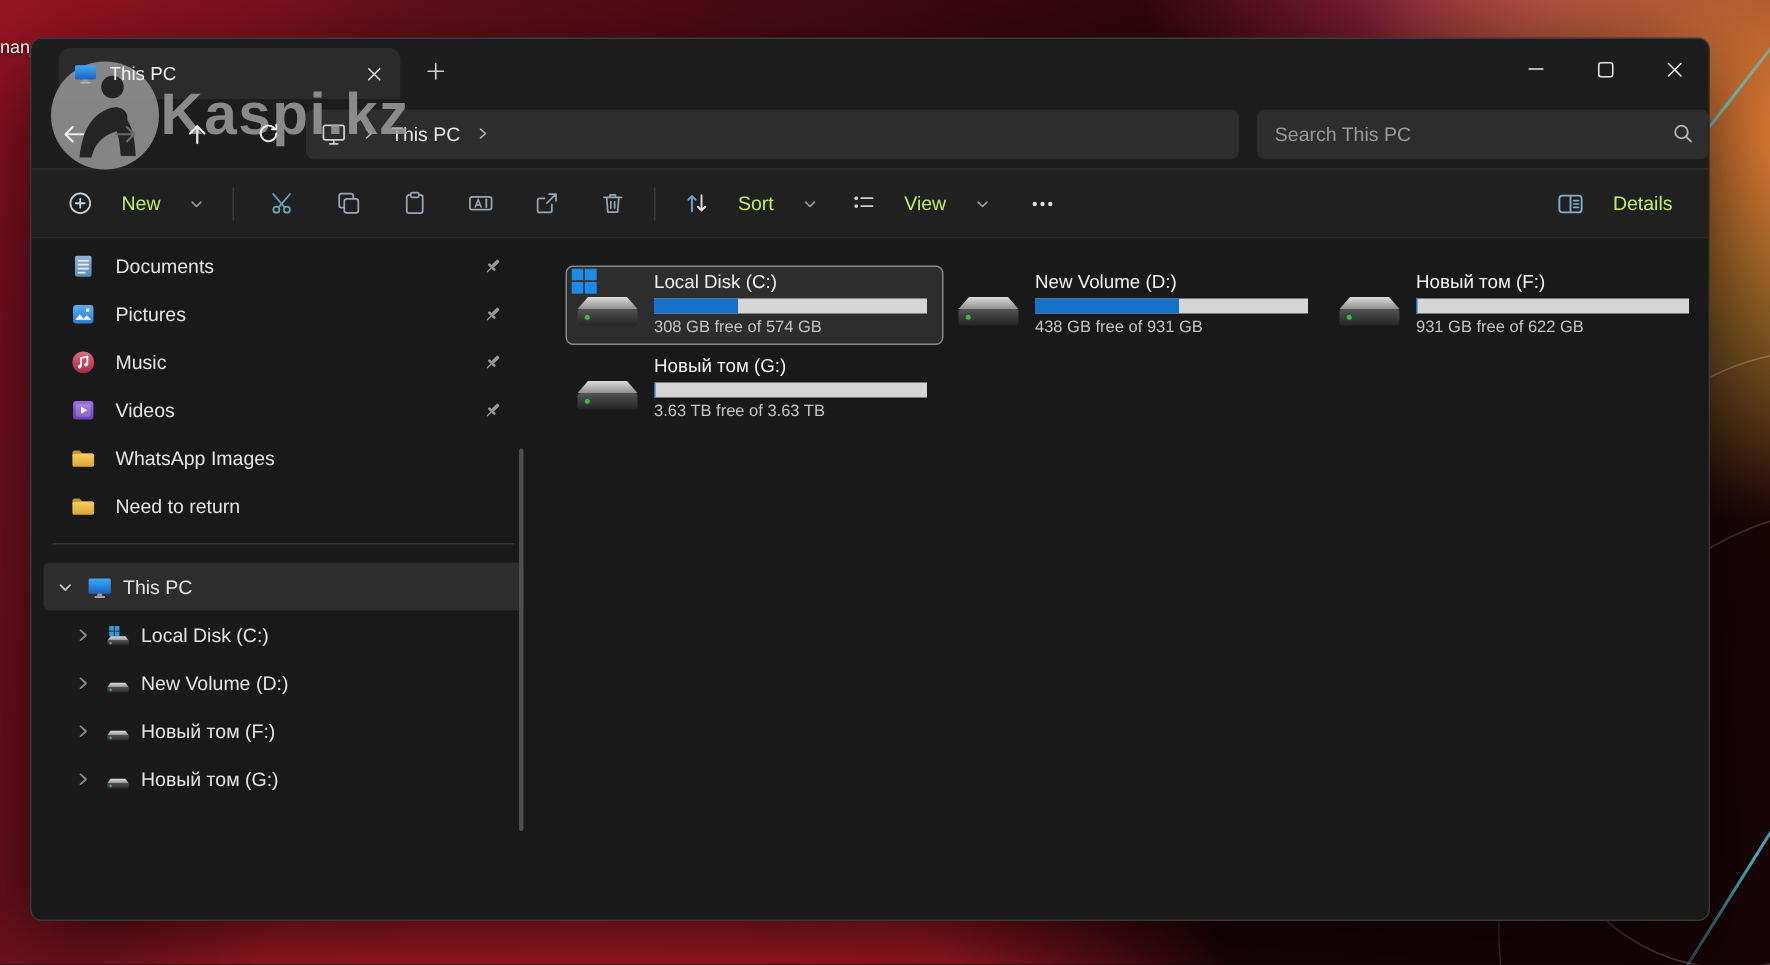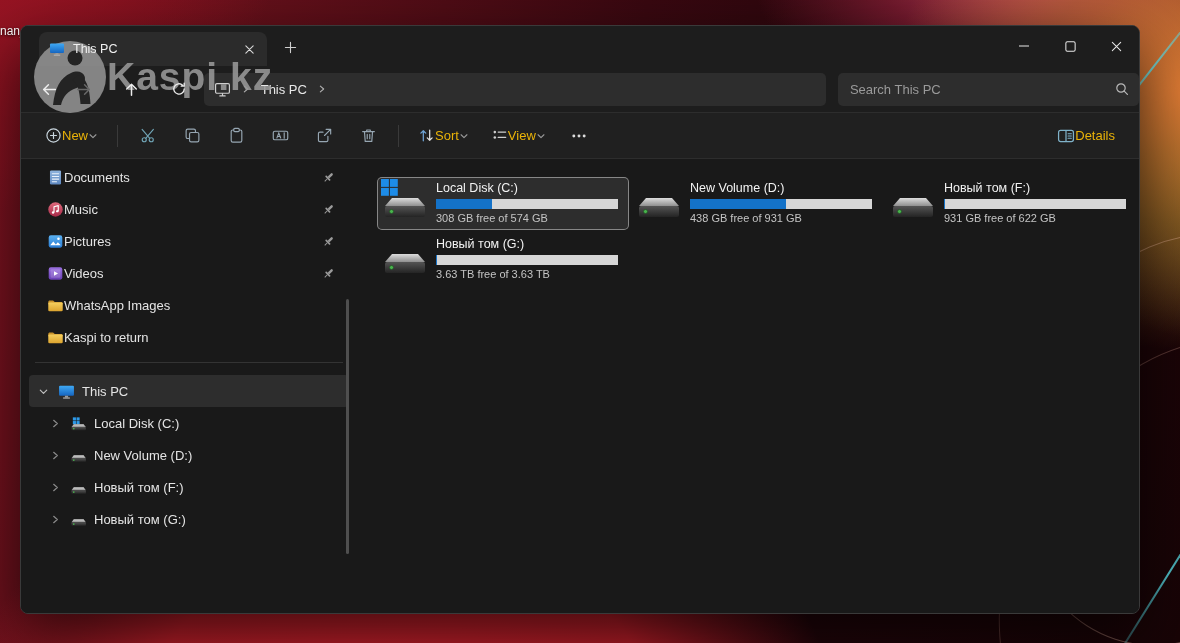--- a/index.html
+++ b/index.html
@@ -53,30 +53,30 @@
   .crumb { font-size:13px; color:#e8e8e8; }
   .search { height:33px; width:304px; margin-left:12px; background:#2d2d2d; border-radius:5px; position:relative; }
   .search input { width:100%; height:100%; background:transparent; border:none; outline:none;
     color:#e0e0e0; font-size:13px; padding:0 32px 0 12px; font-family:inherit; }
   .search input::placeholder { color:#9a9a9a; }
   .search .mag { position:absolute; right:9px; top:8px; }
 
   
   .toolbar { height:47px; background:#202020; border-top:1px solid #2d2d2d; border-bottom:1px solid #2d2d2d;
     display:flex; align-items:center; padding:0 14px; gap:2px; flex:0 0 auto; }
-  .btn { display:flex; align-items:center; justify-content:center; gap:0; height:34px; padding:0 10px;
-    border-radius:4px; color:#eab308; font-size:13px; }
+  .btn { display:flex; align-items:center; justify-content:flex-end; gap:19px; height:34px; padding:0 10px;
+    border-radius:4px; color:#bef264; font-size:13px; }
   .ibtn { width:42px; }
   .sep { width:1px; height:22px; background:#3a3a3a; margin:0 7px; }
   .spacer { flex:1; }
 
   
   .content { flex:1; display:flex; min-height:0; background:#191919; }
   .sidebar { width:336px; padding-top:2px; position:relative; flex:0 0 auto; }
-  .s-row { height:32px; display:flex; align-items:center; margin:0 8px; padding-left:18px; border-radius:4px; font-size:13px; color:#e4e4e4; }
+  .s-row { height:32px; display:flex; align-items:center; gap:13px; margin:0 8px; padding-left:18px; border-radius:4px; font-size:13px; color:#e4e4e4; }
   .s-row .pin { margin-left:auto; margin-right:14px; }
   .s-div { height:1px; background:#333; margin:9px 14px 6px 14px; }
   .t-row { height:32px; display:flex; align-items:center; gap:7px; margin:0 8px; padding-left:6px; border-radius:4px; font-size:13px; color:#e4e4e4; }
   .t-row.sel { background:#2d2d2d; }
   .t-ind { padding-left:18px; }
   .chev16 { width:16px; display:flex; justify-content:center; }
   .s-scroll { position:absolute; right:8px; top:140px; width:3px; height:255px; background:#4f4f4f; border-radius:2px; }
 
   .main { flex:1; position:relative; padding:10px 0 0 8px; }
   .m-head { display:flex; align-items:center; gap:7px; margin-left:8px; font-size:14px; color:#e8e8e8; }
@@ -338,51 +338,51 @@
         <svg class="pin" width="13" height="13" viewBox="0 0 12 12">
           <g transform="rotate(45 6 6)" fill="#9a9a9a">
               <rect x="4.9" y=".8" width="2.2" height="5.4" rx="1"></rect>
               <rect x="3" y="6" width="6" height="1.6" rx=".8"></rect>
               <rect x="5.6" y="7.6" width=".9" height="3.4"></rect>
             </g>
         </svg>
       </div>
       <div class="s-row">
         <svg width="17" height="17" viewBox="0 0 16 16">
+          <rect x="1.6" y="2.2" width="12.8" height="11.6" rx="2" fill="url(#gPic)"></rect>
+          <circle cx="10.8" cy="5.4" r="1.2" fill="#fff"></circle>
+          <path d="M3 11.5l2.9-3.4 2.4 2.7 1.9-2.2 2.8 2.9z" fill="#fff"></path>
+        </svg>
+        <span>Pictures</span>
+        <svg class="pin" width="13" height="13" viewBox="0 0 12 12">
+          <g transform="rotate(45 6 6)" fill="#9a9a9a">
+              <rect x="4.9" y=".8" width="2.2" height="5.4" rx="1"></rect>
+              <rect x="3" y="6" width="6" height="1.6" rx=".8"></rect>
+              <rect x="5.6" y="7.6" width=".9" height="3.4"></rect>
+            </g>
+        </svg>
+      </div>
+      <div class="s-row">
+        <svg width="17" height="17" viewBox="0 0 16 16">
           <circle cx="8" cy="8" r="6.8" fill="url(#gMusic)"></circle>
           <path d="M6.6 10.8V5.4l4-1v5.2" stroke="#fff" stroke-width="1.1" fill="none" stroke-linejoin="round"></path>
           <circle cx="5.7" cy="10.8" r="1.1" fill="#fff"></circle>
             <circle cx="9.7" cy="9.6" r="1.1" fill="#fff"></circle>
         </svg>
         <span>Music</span>
         <svg class="pin" width="13" height="13" viewBox="0 0 12 12">
           <g transform="rotate(45 6 6)" fill="#9a9a9a">
               <rect x="4.9" y=".8" width="2.2" height="5.4" rx="1"></rect>
               <rect x="3" y="6" width="6" height="1.6" rx=".8"></rect>
               <rect x="5.6" y="7.6" width=".9" height="3.4"></rect>
             </g>
         </svg>
       </div>
       <div class="s-row">
         <svg width="17" height="17" viewBox="0 0 16 16">
-          <rect x="1.6" y="2.2" width="12.8" height="11.6" rx="2" fill="url(#gPic)"></rect>
-          <circle cx="10.8" cy="5.4" r="1.2" fill="#fff"></circle>
-          <path d="M3 11.5l2.9-3.4 2.4 2.7 1.9-2.2 2.8 2.9z" fill="#fff"></path>
-        </svg>
-        <span>Pictures</span>
-        <svg class="pin" width="13" height="13" viewBox="0 0 12 12">
-          <g transform="rotate(45 6 6)" fill="#9a9a9a">
-              <rect x="4.9" y=".8" width="2.2" height="5.4" rx="1"></rect>
-              <rect x="3" y="6" width="6" height="1.6" rx=".8"></rect>
-              <rect x="5.6" y="7.6" width=".9" height="3.4"></rect>
-            </g>
-        </svg>
-      </div>
-      <div class="s-row">
-        <svg width="17" height="17" viewBox="0 0 16 16">
           <rect x="1.6" y="2.2" width="12.8" height="11.6" rx="2" fill="url(#gVideo)"></rect>
           <rect x="3.4" y="4" width="9.2" height="8" rx="1" fill="rgba(255,255,255,.18)"></rect>
           <path d="M6.6 5.8v4.4l3.8-2.2z" fill="#fff"></path>
         </svg>
         <span>Videos</span>
         <svg class="pin" width="13" height="13" viewBox="0 0 12 12">
           <g transform="rotate(45 6 6)" fill="#9a9a9a">
               <rect x="4.9" y=".8" width="2.2" height="5.4" rx="1"></rect>
               <rect x="3" y="6" width="6" height="1.6" rx=".8"></rect>
               <rect x="5.6" y="7.6" width=".9" height="3.4"></rect>
@@ -394,21 +394,21 @@
           <path d="M1.2 4.6c0-.8.6-1.4 1.4-1.4h3.1l1.6 1.6h6.1c.8 0 1.4.6 1.4 1.4v.6H1.2z" fill="#c8922b"></path>
           <rect x="1.2" y="5.2" width="13.6" height="8.2" rx="1.2" fill="url(#gFolder)"></rect>
         </svg>
         <span>WhatsApp Images</span>
       </div>
       <div class="s-row">
         <svg width="17" height="17" viewBox="0 0 16 16">
           <path d="M1.2 4.6c0-.8.6-1.4 1.4-1.4h3.1l1.6 1.6h6.1c.8 0 1.4.6 1.4 1.4v.6H1.2z" fill="#c8922b"></path>
           <rect x="1.2" y="5.2" width="13.6" height="8.2" rx="1.2" fill="url(#gFolder)"></rect>
         </svg>
-        <span>Kaspi to return</span>
+        <span>Need to return</span>
       </div>
 
       <div class="s-div"></div>
 
       <div class="t-row sel" style="margin-top:12px">
         <span class="chev16">
           <svg width="11" height="11" viewBox="0 0 12 12">
               <path d="M2.5 4.5L6 8l3.5-3.5" stroke="#c0c0c0" stroke-width="1.3" fill="none" stroke-linecap="round" stroke-linejoin="round"></path>
             </svg>
         </span>

